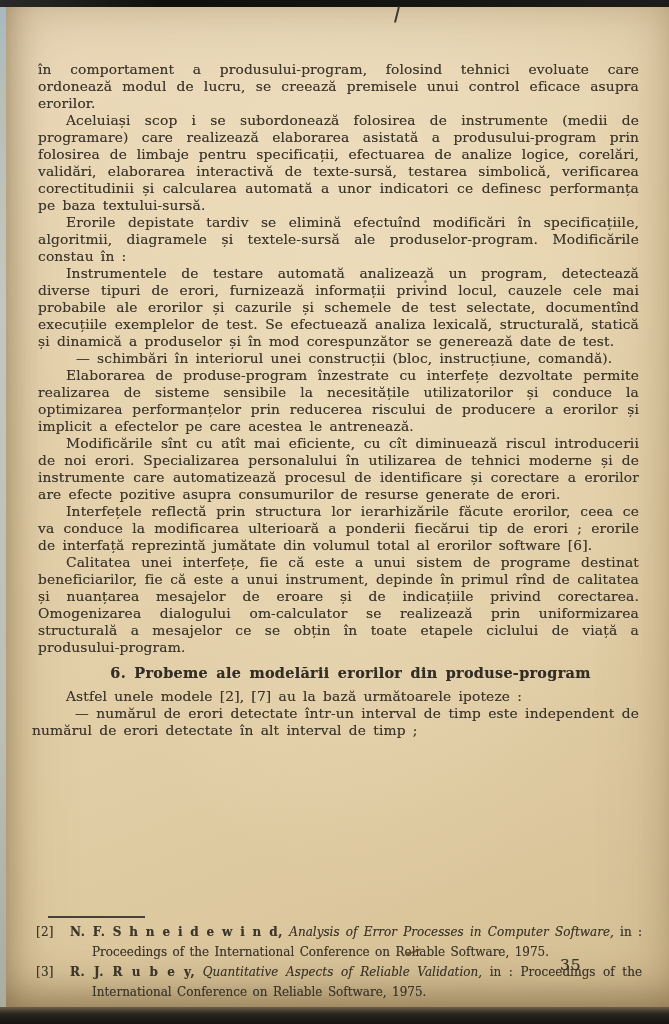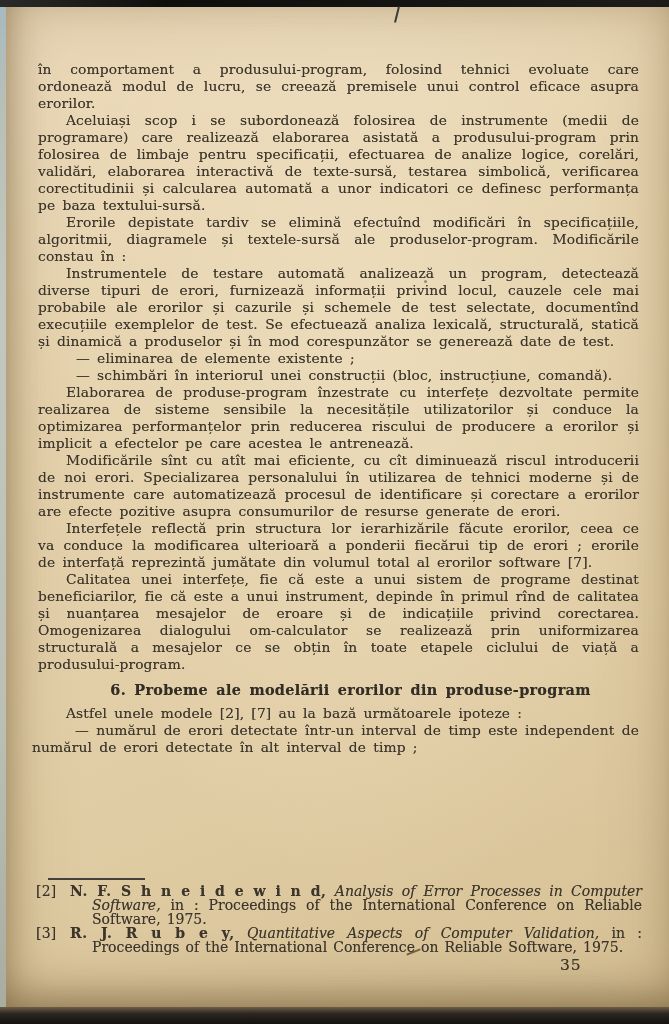--- a/index.html
+++ b/index.html
@@ -36,22 +36,22 @@
   .content p{margin:0;text-indent:28px;}
   .content p.noindent{text-indent:0;}
   .li{margin-left:58px;text-indent:-20px;}
   .li-wide{margin-left:-6px;text-indent:43px;}
   .heading{
     font-size:14.4px;line-height:18px;font-weight:bold;color:#322d25;
     margin:8px 0 6px 24px;text-align:center;letter-spacing:.3px;word-spacing:3px;
   }
   
   .footnotes{
-    position:absolute;left:36px;top:878px;width:606px;
-    color:#3b352b;font-size:14px;line-height:14px;
+    position:absolute;left:36px;top:916px;width:606px;
+    color:#3b352b;font-size:12px;line-height:20px;
     text-align:justify;word-spacing:1.6px;
     text-shadow:0 0 .5px rgba(59,53,43,.5);
   }
   .fn-rule{width:97px;margin:0 0 4px 12px;border-top:2px solid #46403４;border-top:2px solid #46403a;}
   .fn{padding-left:56px;text-indent:-56px;margin:0;}
   .fn-marker{display:inline-block;text-indent:0;width:34px;letter-spacing:.2px;}
   .fn-author{font-weight:bold;letter-spacing:.6px;}
   .fn-title{font-style:italic;}
   .pagenum{
     position:absolute;left:560px;top:956px;
@@ -77,41 +77,40 @@
   <div class="speck" style="left:256px;top:118px;"></div>
   <div class="speck" style="left:424px;top:280px;"></div>
 
   <div class="content">
     <p class="noindent">în comportament a produsului-program, folosind tehnici evoluate care ordonează modul de lucru, se creează premisele unui control eficace asupra erorilor.</p>
     <p>Aceluiași scop i se subordonează folosirea de instrumente (medii de programare) care realizează elaborarea asistată a produsului-program prin folosirea de limbaje pentru specificații, efectuarea de analize logice, corelări, validări, elaborarea interactivă de texte-sursă, testarea simbolică, verificarea corectitudinii și calcularea automată a unor indicatori ce definesc performanța pe baza textului-sursă.</p>
     <p>Erorile depistate tardiv se elimină efectuînd modificări în specificațiile, algoritmii, diagramele și textele-sursă ale produselor-program. Modificările constau în :</p>
     <p>Instrumentele de testare automată analizează un program, detectează diverse tipuri de erori, furnizează informații privind locul, cauzele cele mai probabile ale erorilor și cazurile și schemele de test selectate, documentînd execuțiile exemplelor de test. Se efectuează analiza lexicală, structurală, statică și dinamică a produselor și în mod corespunzător se generează date de test.</p>
 
     <div class="list">
-      <div class="li">— eliminarea de elemente existente ;</div>
       <div class="li">— schimbări în interiorul unei construcții (bloc, instrucțiune, comandă).</div>
     </div>
 
     <p>Elaborarea de produse-program înzestrate cu interfețe dezvoltate permite realizarea de sisteme sensibile la necesitățile utilizatorilor și conduce la optimizarea performanțelor prin reducerea riscului de producere a erorilor și implicit a efectelor pe care acestea le antrenează.</p>
     <p>Modificările sînt cu atît mai eficiente, cu cît diminuează riscul introducerii de noi erori. Specializarea personalului în utilizarea de tehnici moderne și de instrumente care automatizează procesul de identificare și corectare a erorilor are efecte pozitive asupra consumurilor de resurse generate de erori.</p>
-    <p>Interfețele reflectă prin structura lor ierarhizările făcute erorilor, ceea ce va conduce la modificarea ulterioară a ponderii fiecărui tip de erori ; erorile de interfață reprezintă jumătate din volumul total al erorilor software [7].</p>
+    <p>Interfețele reflectă prin structura lor ierarhizările făcute erorilor, ceea ce va conduce la modificarea ulterioară a ponderii fiecărui tip de erori ; erorile de interfață reprezintă jumătate din volumul total al erorilor software [6].</p>
     <p>Calitatea unei interfețe, fie că este a unui sistem de programe destinat beneficiarilor, fie că este a unui instrument, depinde în primul rînd de calitatea și nuanțarea mesajelor de eroare și de indicațiile privind corectarea. Omogenizarea dialogului om-calculator se realizează prin uniformizarea structurală a mesajelor ce se obțin în toate etapele ciclului de viață a produsului-program.</p>
 
     <div class="heading">6. Probeme ale modelării erorilor din produse-program</div>
 
     <p>Astfel unele modele [2], [7] au la bază următoarele ipoteze :</p>
     <div class="li-wide">— numărul de erori detectate într-un interval de timp este independent de numărul de erori detectate în alt interval de timp ;</div>
   </div>
 
   <div class="footnotes">
     <div class="fn-rule"></div>
     <div class="fn">
       <span class="fn-marker">[2]</span><span class="fn-author">N. F. S h n e i d e w i n d,</span> <span class="fn-title">Analysis of Error Processes in Computer Software,</span> <span>in : Proceedings of the International Conference on Reliable Software, 1975.</span>
     </div>
     <div class="fn">
-      <span class="fn-marker">[3]</span><span class="fn-author">R. J. R u b e y,</span> <span class="fn-title">Quantitative Aspects of Computer Validation,</span> <span>in : Proceedings of the International Conference on Reliable Software, 1975.</span>
+      <span class="fn-marker">[3]</span><span class="fn-author">R. J. R u b e y,</span> <span class="fn-title">Quantitative Aspects of Reliable Validation,</span> <span>in : Proceedings of the International Conference on Reliable Software, 1975.</span>
     </div>
   </div>
 
   <div class="pagenum">35</div>
 
   <div class="edge-bottom"></div>
 </div>
 
 </body></html>

